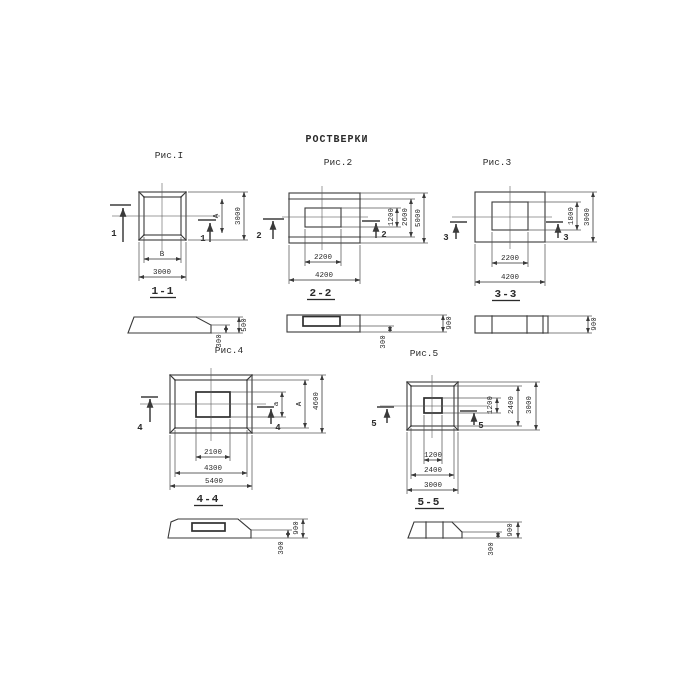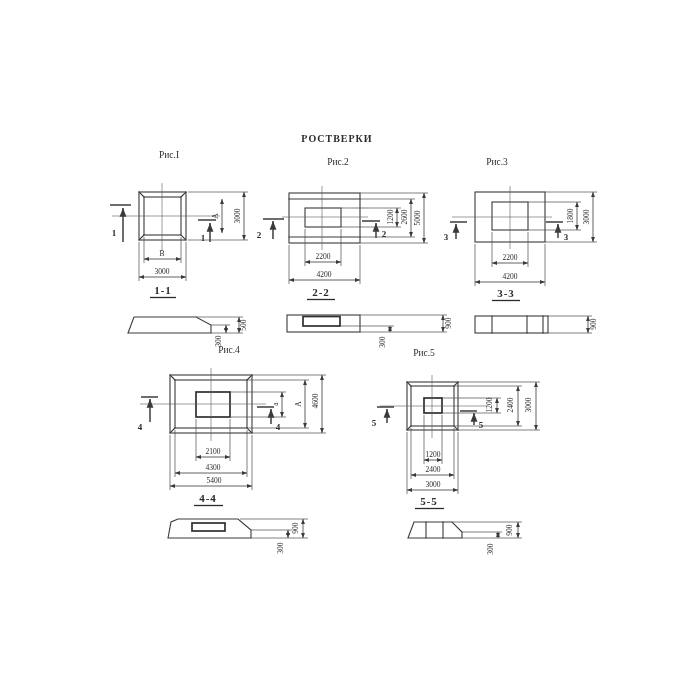--- a/index.html
+++ b/index.html
@@ -1,17 +1,17 @@
 <!DOCTYPE html>
 <html><head>
 <meta charset="utf-8">
 <style>
   html,body{margin:0;padding:0;background:#ffffff;}
   .page{position:relative;width:700px;height:588px;background:#ffffff;overflow:hidden;
-        font-family:Liberation Serif, serif;}
+        font-family:Liberation Mono, monospace;}
   svg{position:absolute;left:0;top:0;}
   .s  {stroke:#3a3a3a;stroke-width:1.1;fill:none;stroke-linecap:square;}
   .sb {stroke:#2f2f2f;stroke-width:1.7;fill:none;stroke-linecap:square;}
   .t  {stroke:#4c4c4c;stroke-width:0.7;fill:none;}
   .c  {stroke:#5a5a5a;stroke-width:0.6;fill:none;}
   .d  {stroke:#3a3a3a;stroke-width:0.8;fill:none;}
   .cutln{stroke:#2f2f2f;stroke-width:1.4;fill:none;}
   text{fill:#2b2b2b;}
   .title{font-size:10px;font-weight:bold;letter-spacing:1px;text-anchor:middle;}
   .cap  {font-size:9.5px;text-anchor:middle;}

